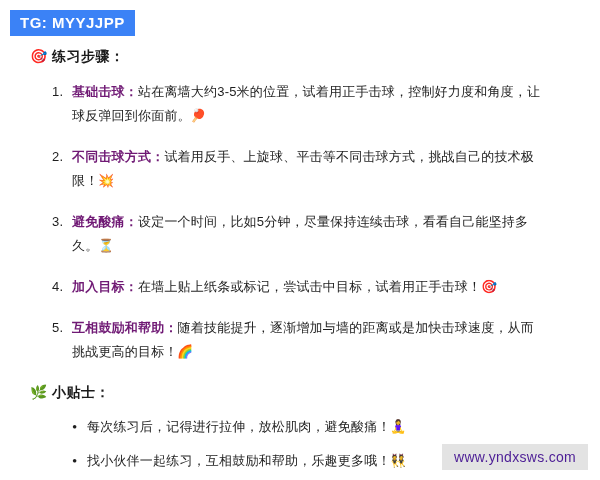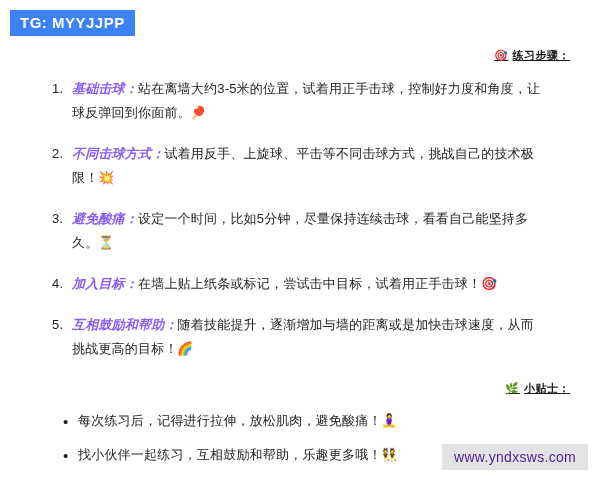--- a/index.html
+++ b/index.html
@@ -35,27 +35,26 @@
     font-size: 14px;
     padding: 5px 12px;
     letter-spacing: 0.3px;
     font-family: "Liberation Sans", sans-serif;
   }
   .content {
     padding: 42px 30px 0 30px;
     box-sizing: border-box;
   }
   .section-title {
-    text-align: right;
-    font-size: 11px;
+    text-align: left;
+    font-size: 14px;
     font-weight: bold;
     color: #1b1b1b;
     margin: 6px 0 14px 0;
     letter-spacing: 0.5px;
-    text-decoration: underline;
   }
   .section-title .emoji {
     margin-right: 4px;
   }
   ol.steps {
     margin: 0 0 0 0;
     padding: 0 28px 0 42px;
     list-style: none;
     counter-reset: stepcount;
   }
@@ -71,27 +70,27 @@
   ol.steps > li::before {
     content: counter(stepcount) ".";
     position: absolute;
     left: -20px;
     top: 0;
     font-size: 13px;
     color: #1e1e1e;
   }
   .lead {
     font-weight: bold;
-    color: #8b5cf6;
-    font-style: italic;
+    color: #701a75;
   }
   ul.tips {
-    margin: 0;
+    margin: 9px;
     padding: 0 30px 0 48px;
     list-style: none;
+    font-family: Liberation Serif, serif;
   }
   ul.tips > li {
     position: relative;
     margin-bottom: 10px;
     font-size: 13px;
     line-height: 1.8;
     color: #1e1e1e;
     letter-spacing: 0.2px;
   }
   ul.tips > li::before {

